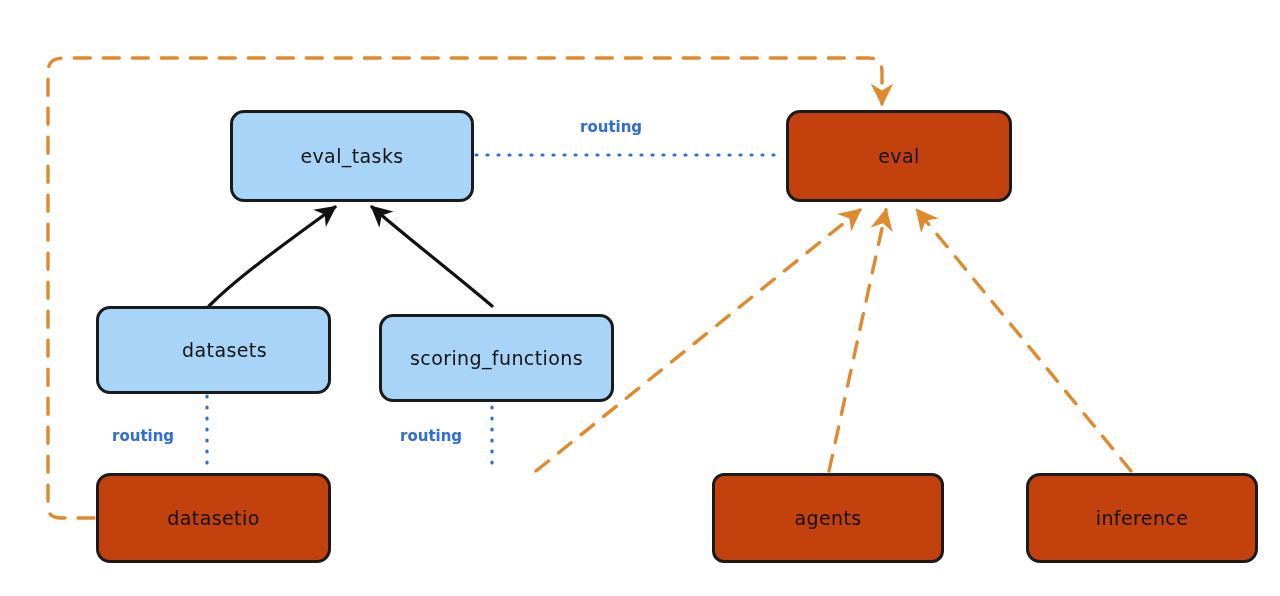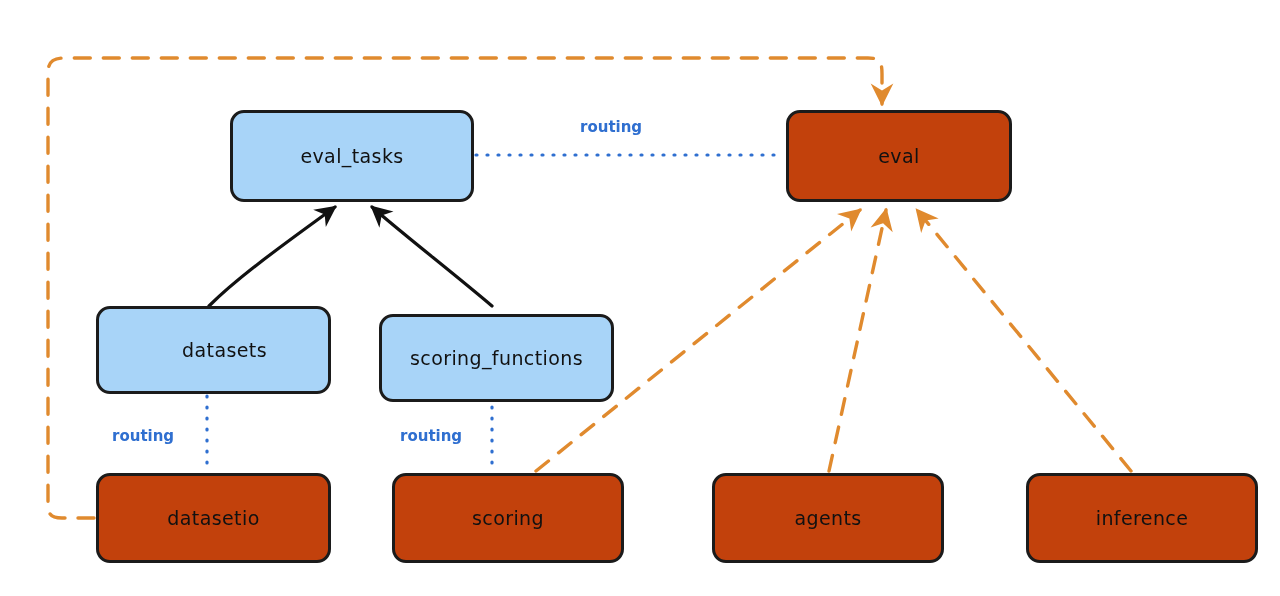--- a/index.html
+++ b/index.html
@@ -108,25 +108,22 @@
   </div>
 
   <div class="node api" style="left:379px; top:306px; width:235px; height:88px;margin-top:8px;">
     <span class="node-label">scoring_functions</span>
   </div>
 
   <div class="node provider" style="left:96px; top:473px; width:235px; height:90px;">
     <span class="node-label">datasetio</span>
   </div>
 
-  <div class="node provider" style="left:392px; top:473px; width:232px; height:90px;">
-    <span class="node-label">scoring</span>
-  </div>
 
-  <div class="node provider" style="left:712px; top:473px; width:232px; height:90px;">
+  <div class="node provider" style="left:712px; top:473px; width:232px; height:90px;border-radius:12px;">
     <span class="node-label">agents</span>
   </div>
 
   <div class="node provider" style="left:1026px; top:473px; width:232px; height:90px;">
     <span class="node-label">inference</span>
   </div>
 
   <span class="edge-label" style="left:578px; top:118px;">routing</span>
 
   <span class="edge-label" style="left:110px; top:427px;">routing</span>

